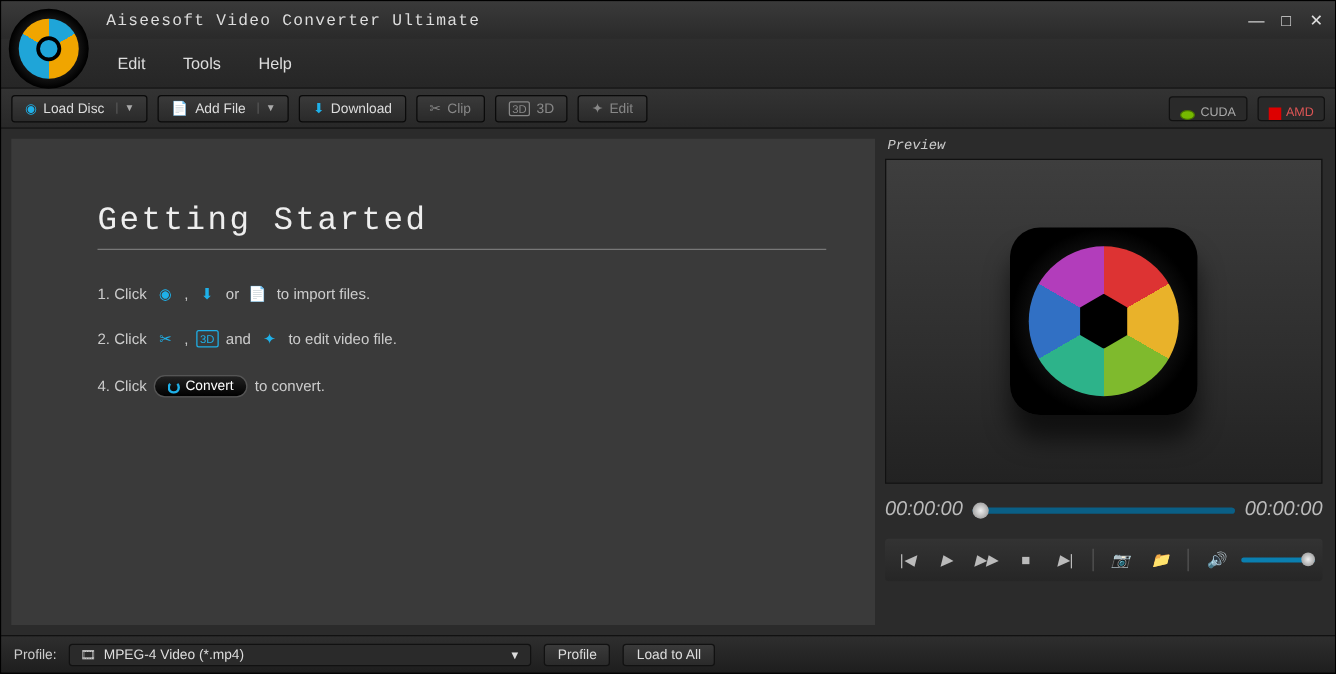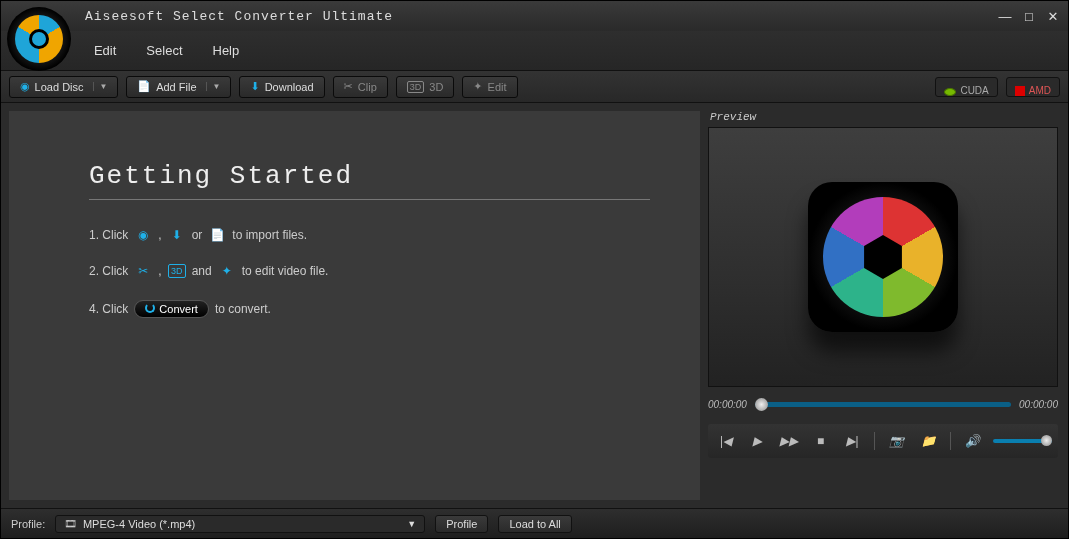--- a/index.html
+++ b/index.html
@@ -27,76 +27,76 @@
 .tbtn.disabled { color:#888; }
 .tbtn .drop { margin-left:4px; font-size:8px; color:#aaa; padding-left:6px; border-left:1px solid #555;}
 .spacer { flex:1; }
 .gpu-badge { height:20px; padding:0 8px; display:flex; align-items:flex-end; gap:4px; border:1px solid #111; border-radius:3px; background:#2a2a2a; font-size:10px; }
 .nvidia-eye { width:12px; height:8px; border-radius:50%; background:#76b900; border:1px solid #4a7500;}
 .amd-sq { width:10px; height:10px; background:#d00; }
 
 
 .content { display:flex; height:calc(100% - 30px - 40px - 32px - 30px); background:#2b2b2b; }
 .leftpane { flex:1; padding:8px; }
-.filepanel { width:100%; height:100%; background:#3a3a3a; padding:50px 50px; position:relative; }
+.filepanel { width:100%; height:100%; background:#3a3a3a; padding:50px 39px; position:relative; }
 .getting-started { margin-left:30px; }
 .gs-title { font-family:"Courier New",monospace; font-size:26px; color:#eee; letter-spacing:2px; padding-bottom:8px; border-bottom:1px solid #777; margin-bottom:28px; }
 .gs-step { font-family:"Courier New",monospace; font-size:12px; color:#ccc; margin:22px 0; display:flex; align-items:center; gap:6px; white-space:nowrap;}
 .mini-icon { display:inline-flex; width:18px; height:14px; align-items:center; justify-content:center; color:#1fb0e8; font-size:12px; }
-.convert-chip { display:inline-flex; align-items:flex-start; gap:4px; padding:2px 10px; border-radius:10px; background:linear-gradient(#222,#000); border:1px solid #555; color:#fff; font-size:11px;}
+.convert-chip { display:inline-flex; align-items:flex-end; gap:4px; padding:2px 10px; border-radius:10px; background:linear-gradient(#222,#000); border:1px solid #555; color:#fff; font-size:11px;}
 .convert-chip .ring { width:10px; height:10px; border:2px solid #1fb0e8; border-radius:50%; border-top-color:transparent; }
 
 
 .rightpane { width:360px; padding:8px 10px 0 0; display:flex; flex-direction:column;font-style:italic; }
 .preview-label { font-family:"Courier New",monospace; font-size:11px; color:#ccc; margin-bottom:4px; margin-left:2px; }
 .preview-box { width:100%; height:260px; background:linear-gradient(#3e3e3e 0%,#2e2e2e 60%,#222 100%); display:flex; align-items:center; justify-content:center; border:1px solid #111; }
 .preview-logo { width:150px; height:150px; border-radius:24px; background:radial-gradient(circle,#111 50%,#000 70%); display:flex; align-items:center; justify-content:center; box-shadow:0 20px 20px rgba(0,0,0,.6);}
 .preview-shutter { width:120px; height:120px; border-radius:50%; background:conic-gradient(#d33 0 60deg,#e9b22a 60deg 120deg,#7fba2d 120deg 180deg,#2db38a 180deg 240deg,#3170c4 240deg 300deg,#b23dbb 300deg 360deg); display:flex; align-items:center; justify-content:center;}
 .preview-shutter::after { content:""; width:44px; height:44px; background:#000; display:block; clip-path:polygon(50% 0%,93% 25%,93% 75%,50% 100%,7% 75%,7% 25%);}
 
 
 .playbar { margin-top:12px; }
-.seek-row { display:flex; align-items:center; gap:8px; font-family:"Courier New",monospace; font-size:10px; color:#bbb;}
+.seek-row { display:flex; align-items:center; gap:8px; font-family:"Courier New",monospace; font-size:16px; color:#bbb;}
 .seek-track { flex:1; height:5px; background:#0a5f86; border-radius:3px; position:relative; }
 .seek-thumb { position:absolute; left:0; top:-4px; width:13px; height:13px; border-radius:50%; background:radial-gradient(#eee,#888); }
 .controls-row { display:flex; align-items:center; gap:8px; margin-top:14px; padding:6px; background:linear-gradient(#333,#262626); border-radius:3px; }
 .ctrl-btn { width:24px; height:22px; display:flex; align-items:center; justify-content:center; color:#bbb; font-size:12px; cursor:pointer;}
 .vdiv { width:1px; height:18px; background:#555; margin:0 2px;}
 .vol-track { width:60px; height:4px; background:#0a7fb0; border-radius:2px; position:relative;}
 .vol-thumb { position:absolute; right:0; top:-4px; width:11px; height:11px; border-radius:50%; background:radial-gradient(#eee,#888);}
 
 
 .bottombar { position:absolute; bottom:0; left:0; right:0; height:30px; background:linear-gradient(#2e2e2e,#1e1e1e); display:flex; align-items:center; padding:0 10px; gap:10px; font-family:"Courier New",monospace; font-size:11px; border-top:1px solid #111;}
 .profile-select { flex:0 0 370px; padding:2px 8px; border:1px solid #111; border-radius:3px; color:#ddd; background:#2a2a2a; display:flex; align-items:center; justify-content:space-between; cursor:pointer;}
 .smallbtn { padding:2px 10px; border:1px solid #111; border-radius:3px; color:#ddd; background:linear-gradient(#3a3a3a,#2a2a2a); cursor:pointer;}
 </style>
 </head>
 <body>
 
 <div class="window">
 
   <div class="titlebar">
-    <span class="title">Aiseesoft Select Converter Ultimate</span>
+    <span class="title">Aiseesoft Video Converter Ultimate</span>
     <div class="win-controls">
       <div class="win-btn">—</div>
       <div class="win-btn">□</div>
       <div class="win-btn">✕</div>
     </div>
   </div>
 
   <div class="logo">
     <div class="logo-inner">
         <div class="logo-eye"></div>
       </div>
   </div>
 
   <div class="menubar">
     <span>File</span>
     <span>Edit</span>
-    <span>Select</span>
+    <span>Tools</span>
     <span>Help</span>
   </div>
 
   <div class="toolbar">
     <div class="tbtn">
       <span style="color:#1fb0e8">◉</span>
       <span>Load Disc</span>
       <span class="drop">▼</span>
     </div>
     <div class="tbtn">

